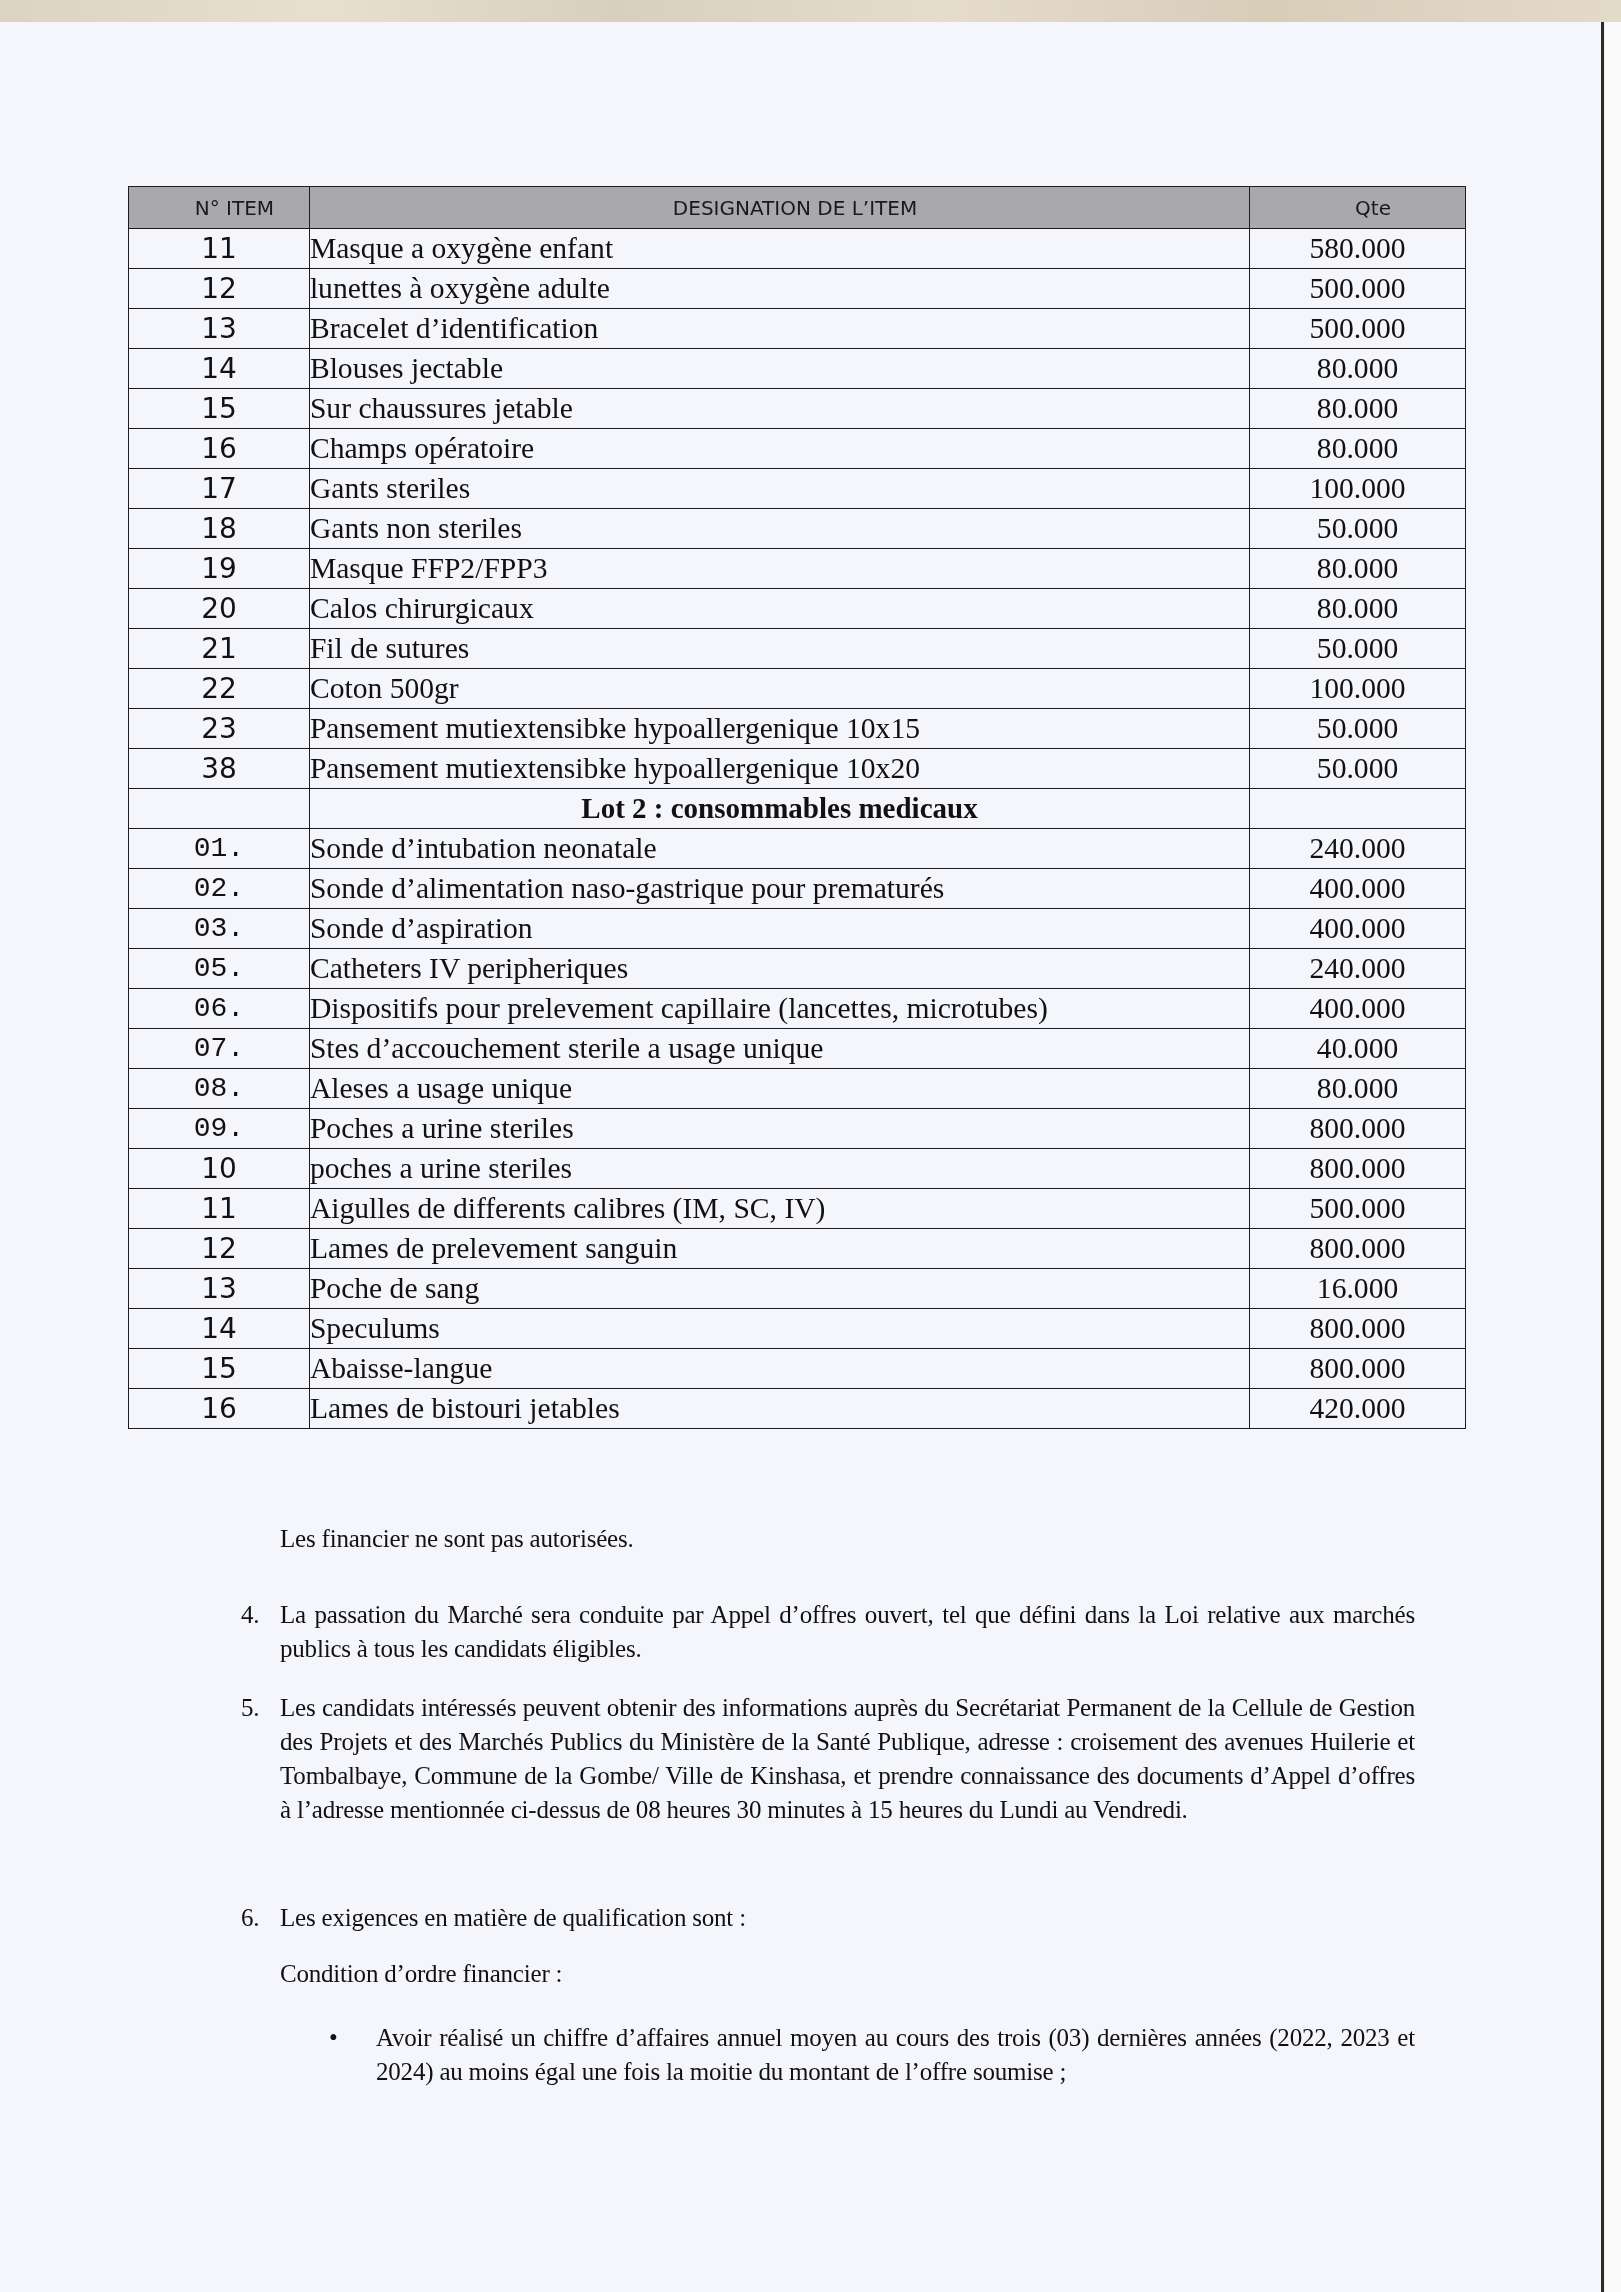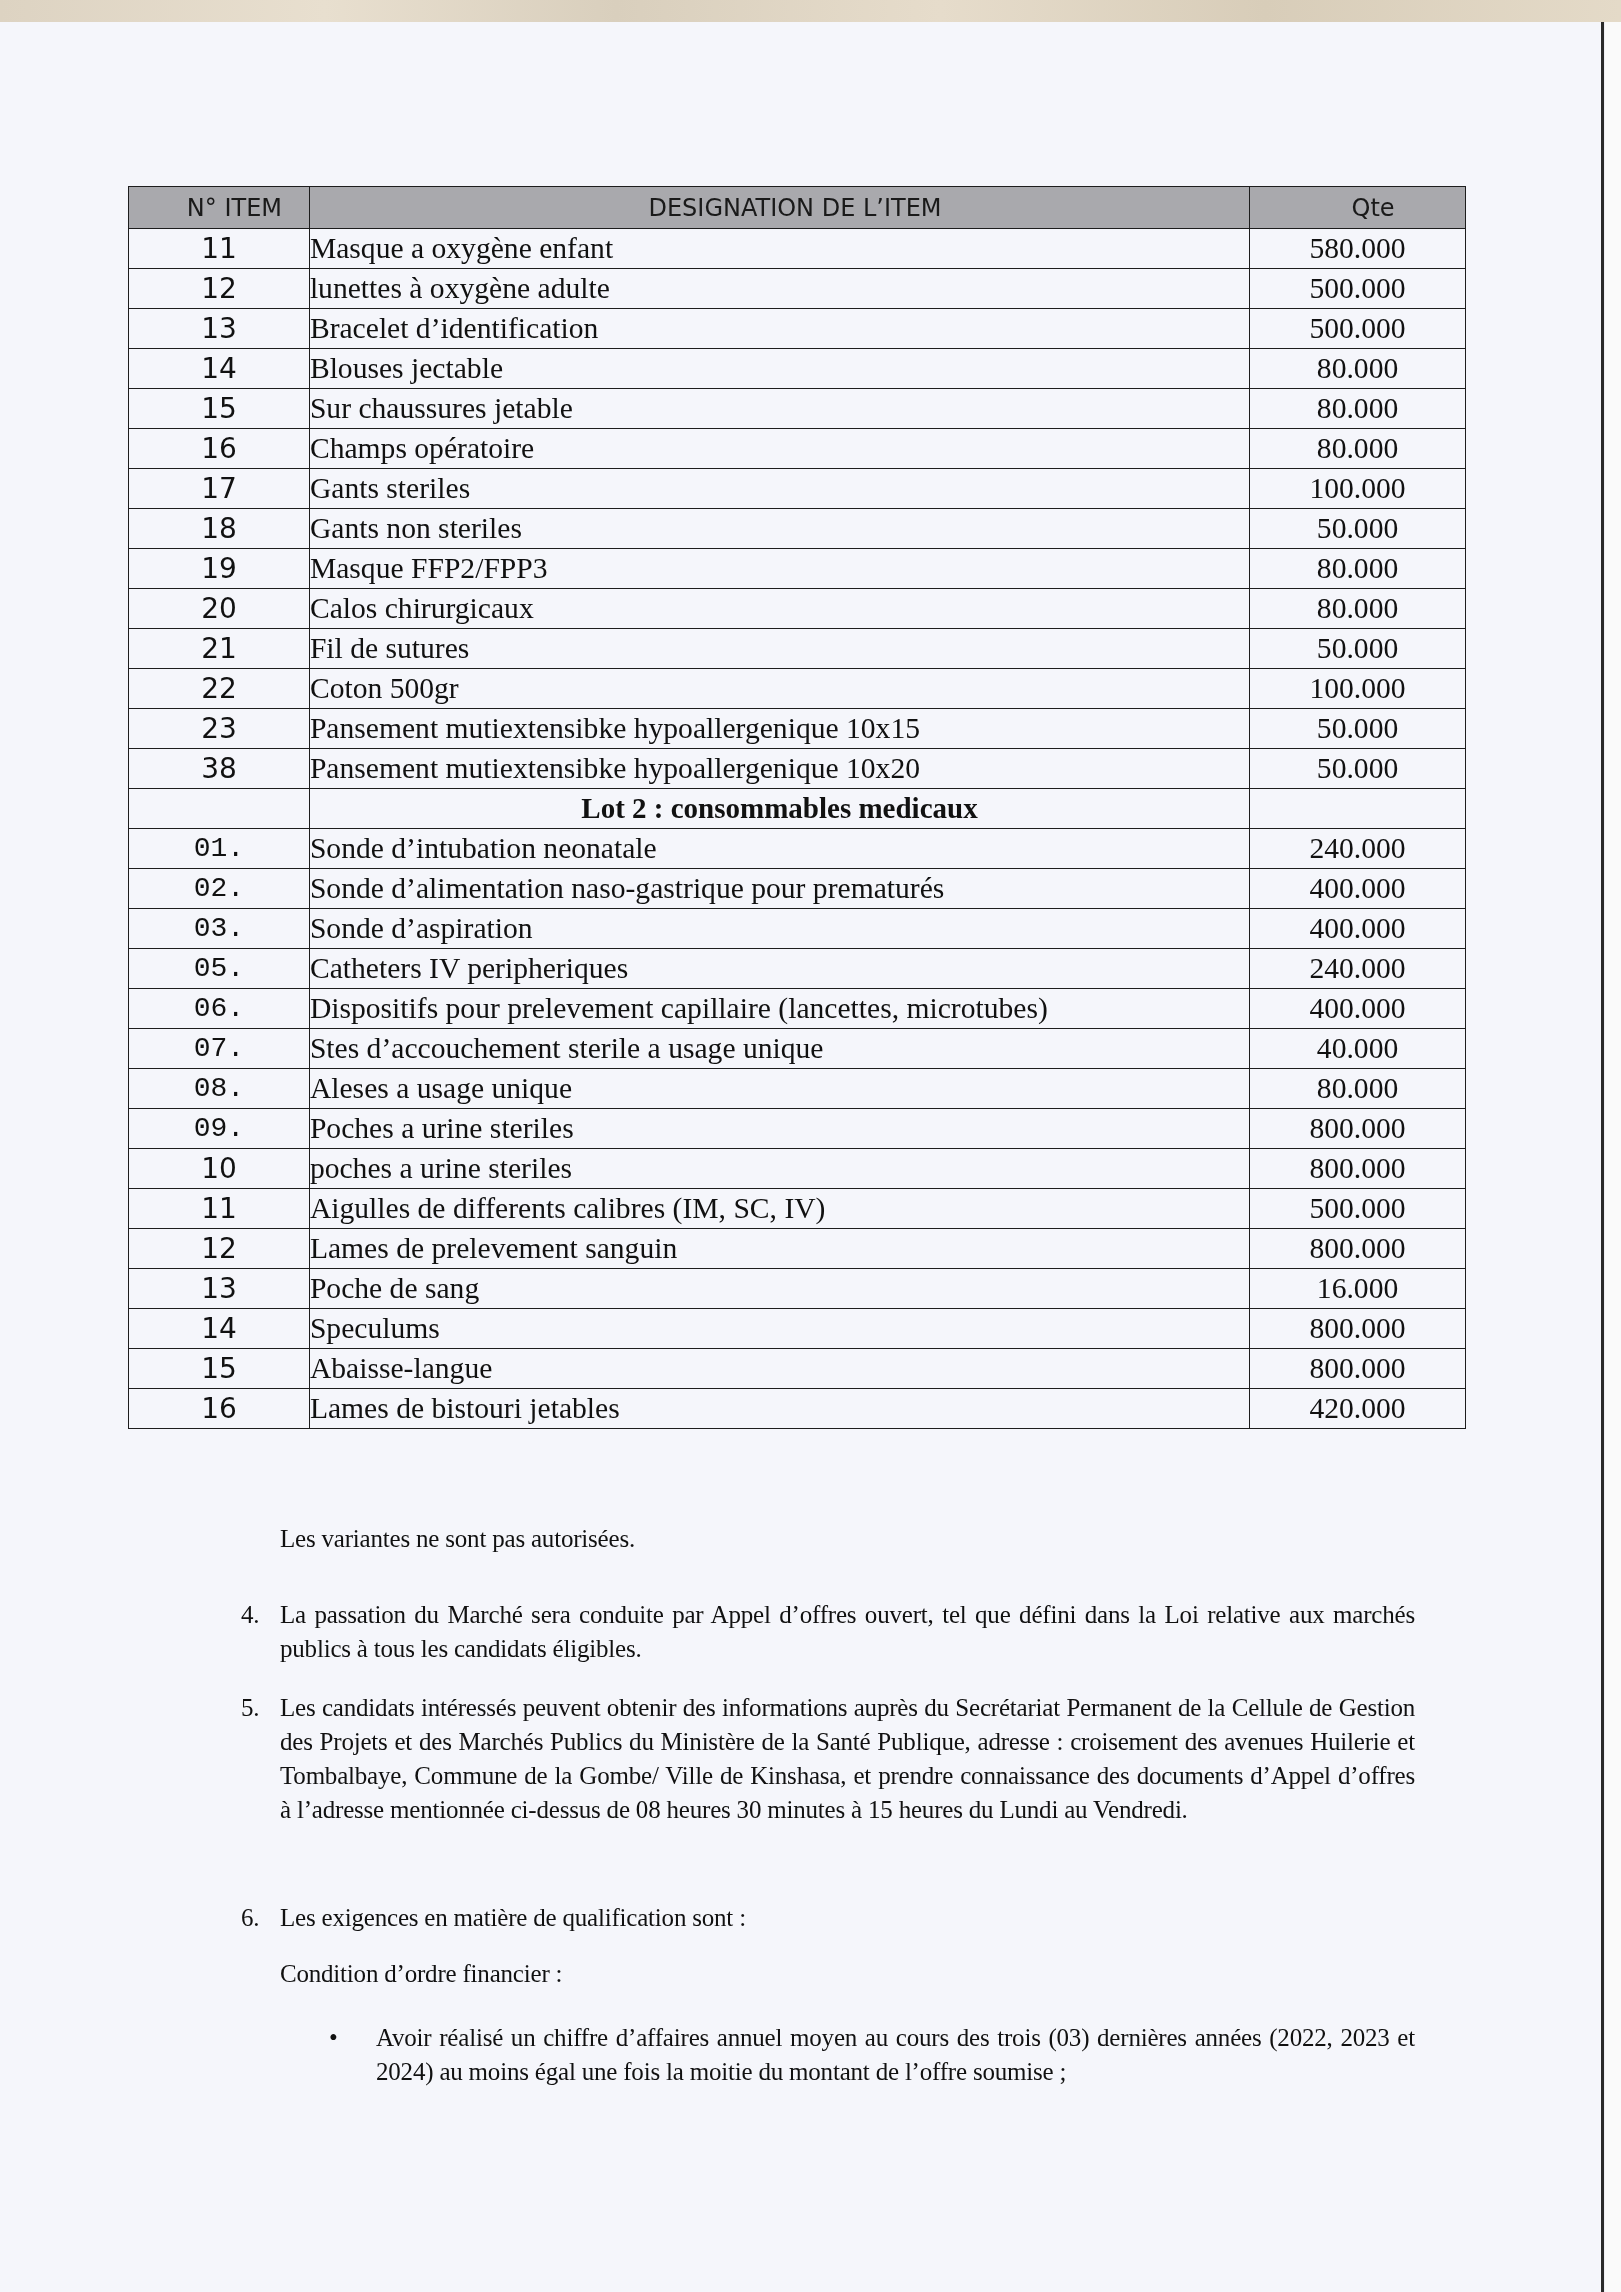--- a/index.html
+++ b/index.html
@@ -32,21 +32,21 @@
   table.items td, table.items th {
     border:1.8px solid #1d1d1d;
     padding:0;
     height:39px;
     vertical-align:middle;
   }
   table.items th {
     background:#a9a9ad;
     font-family:"DejaVu Sans", sans-serif;
     font-weight:normal;
-    font-size:24px;
+    font-size:20px;
     height:41px;
     color:#1a1a1a;
     padding-left:31px;
   }
   col.c-num { width:181px; }
   col.c-des { width:941px; }
   col.c-qty { width:216px; }
   td.num {
     text-align:center;
     font-family:"DejaVu Sans", sans-serif;
@@ -256,21 +256,21 @@
         <td class="qty">800.000</td>
       </tr>
       <tr>
         <td class="num">16</td>
         <td class="des">Lames de bistouri jetables</td>
         <td class="qty">420.000</td>
       </tr>
     </tbody>
 </table>
 
-<div class="para p-variantes">Les variantes ne sont pas autorisées.</div>
+<div class="para p-variantes">Les financier ne sont pas autorisées.</div>
 
 <div class="para p4">
   <span class="lbl">4.</span>
   <span>La passation du Marché sera conduite par Appel d’offres ouvert, tel que défini dans la Loi relative aux marchés publics à tous les candidats éligibles.</span>
 </div>
 
 <div class="para p5">
   <span class="lbl">5.</span>
   <span>Les candidats intéressés peuvent obtenir des informations auprès du Secrétariat Permanent de la Cellule de Gestion des Projets et des Marchés Publics du Ministère de la Santé Publique, adresse : croisement des avenues Huilerie et Tombalbaye, Commune de la Gombe/ Ville de Kinshasa, et prendre connaissance des documents d’Appel d’offres à l’adresse mentionnée ci-dessus de 08 heures 30 minutes à 15 heures du Lundi au Vendredi.</span>
 </div>

